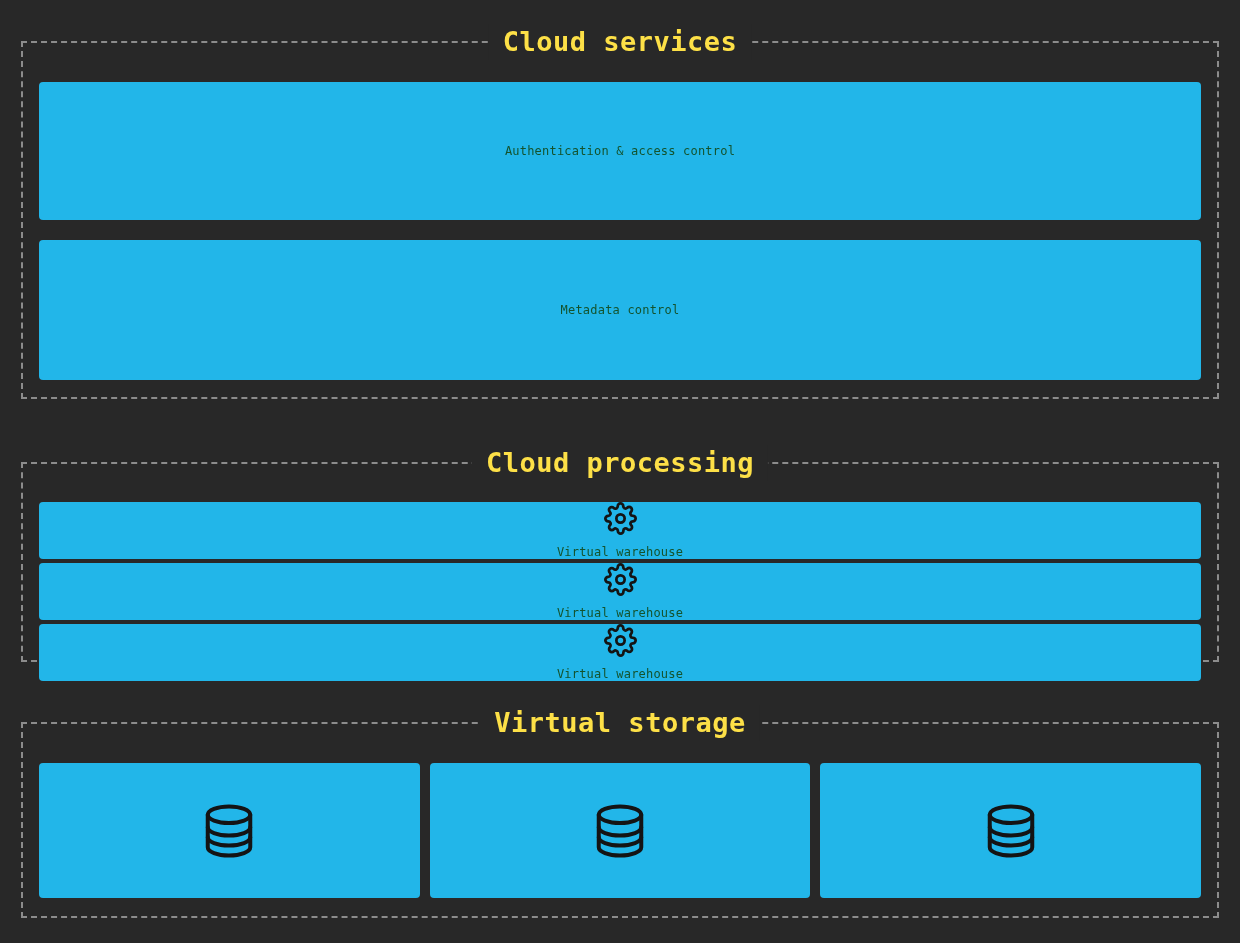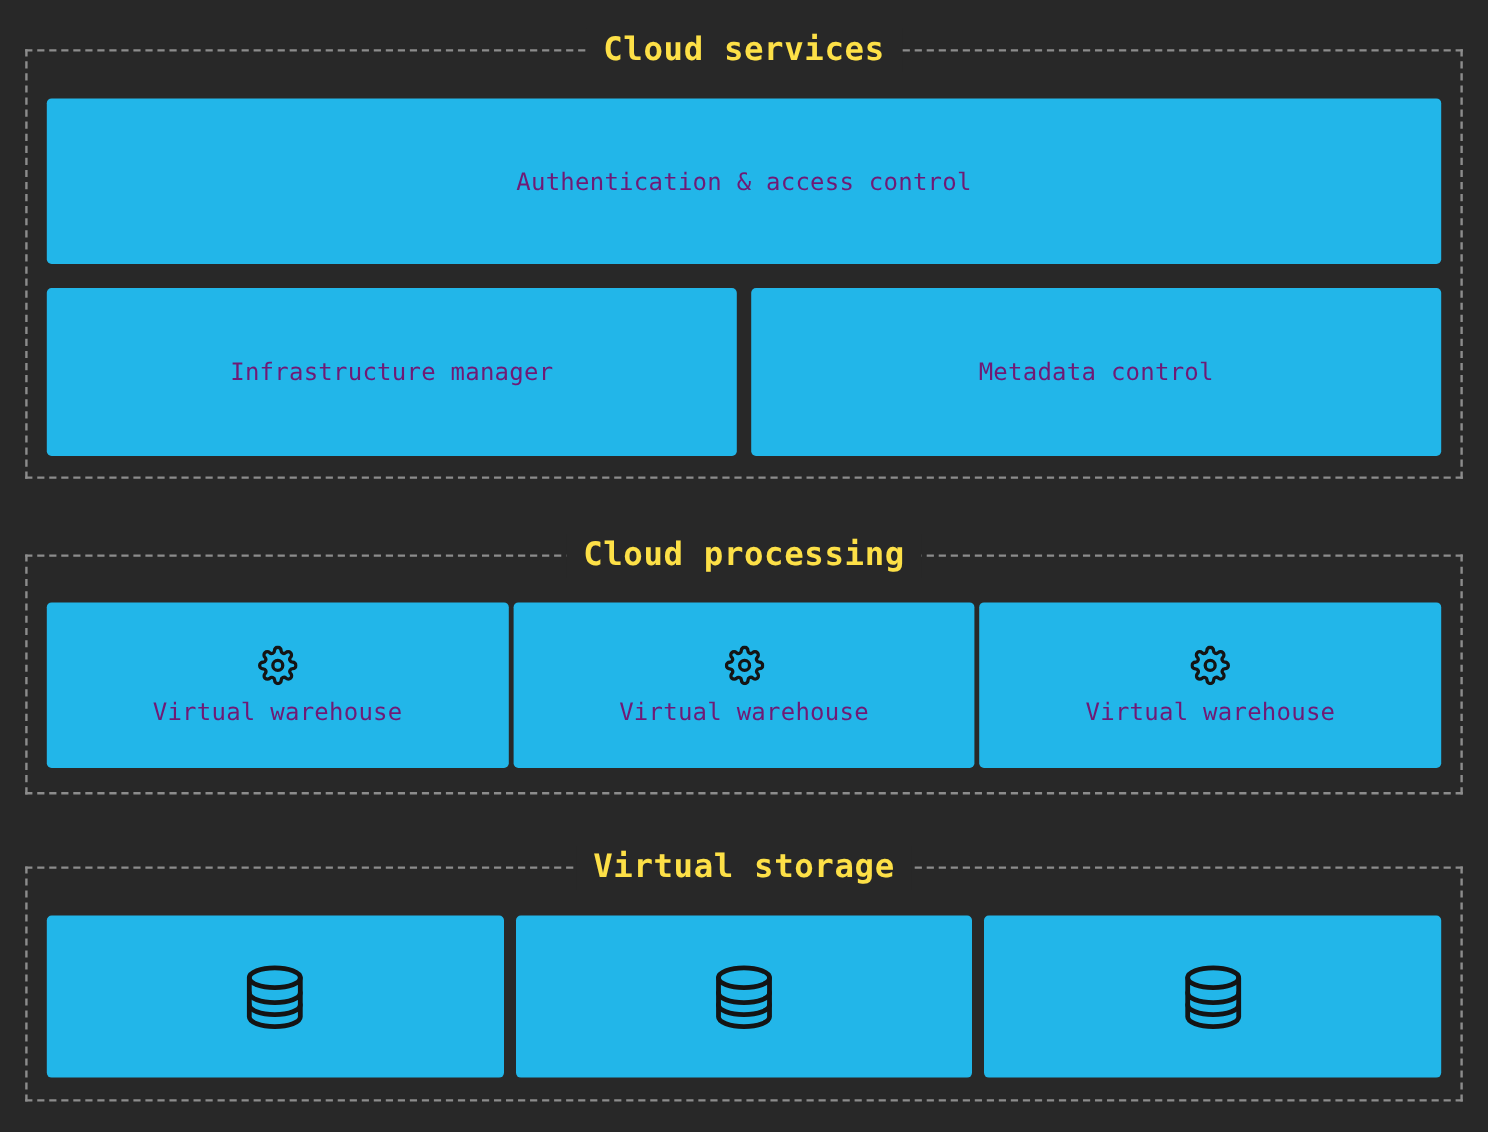--- a/index.html
+++ b/index.html
@@ -46,22 +46,22 @@
     padding: 38px 16px 0 16px;
   }
   #database-storage {
     margin-top: 60px;
     height: 196px;
     padding: 39px 16px 0 16px;
   }
   .box {
     background: #22B6E9;
     border-radius: 4px;
-    color: #701a75;
-    font-size: 20px;
+    color: #14532d;
+    font-size: 12px;
     font-weight: 500;
     display: flex;
     align-items: center;
     justify-content: center;
     box-sizing: border-box;
     letter-spacing: 0.2px;
   }
   .auth-box {
     width: 100%;
     height: 138px;
@@ -69,21 +69,21 @@
   }
   .row {
     display: flex;
     width: 100%;
   }
   .row-components { gap: 12px; }
   .row-components .box {
     flex: 1;
     height: 140px;
   }
-  .row-warehouses { gap: 4px; }
+  .row-warehouses { gap: 4px; flex-direction: column; }
   .row-warehouses .box {
     flex: 1;
     height: 138px;
     flex-direction: column;
   }
   .row-databases { gap: 10px; }
   .row-databases .box {
     flex: 1;
     height: 135px;
   }
@@ -105,23 +105,20 @@
 <body>
 
 <div class="section" id="cloud-services">
   <div class="section-title">Cloud services</div>
 
   <div class="box auth-box">
     <span class="label">Authentication &amp; access control</span>
   </div>
 
   <div class="row row-components">
-    <div class="box">
-      <span class="label">Infrastructure manager</span>
-    </div>
     <div class="box">
       <span class="label">Metadata control</span>
     </div>
   </div>
 </div>
 
 <div class="section" id="query-processing">
   <div class="section-title">Cloud processing</div>
 
   <div class="row row-warehouses">

